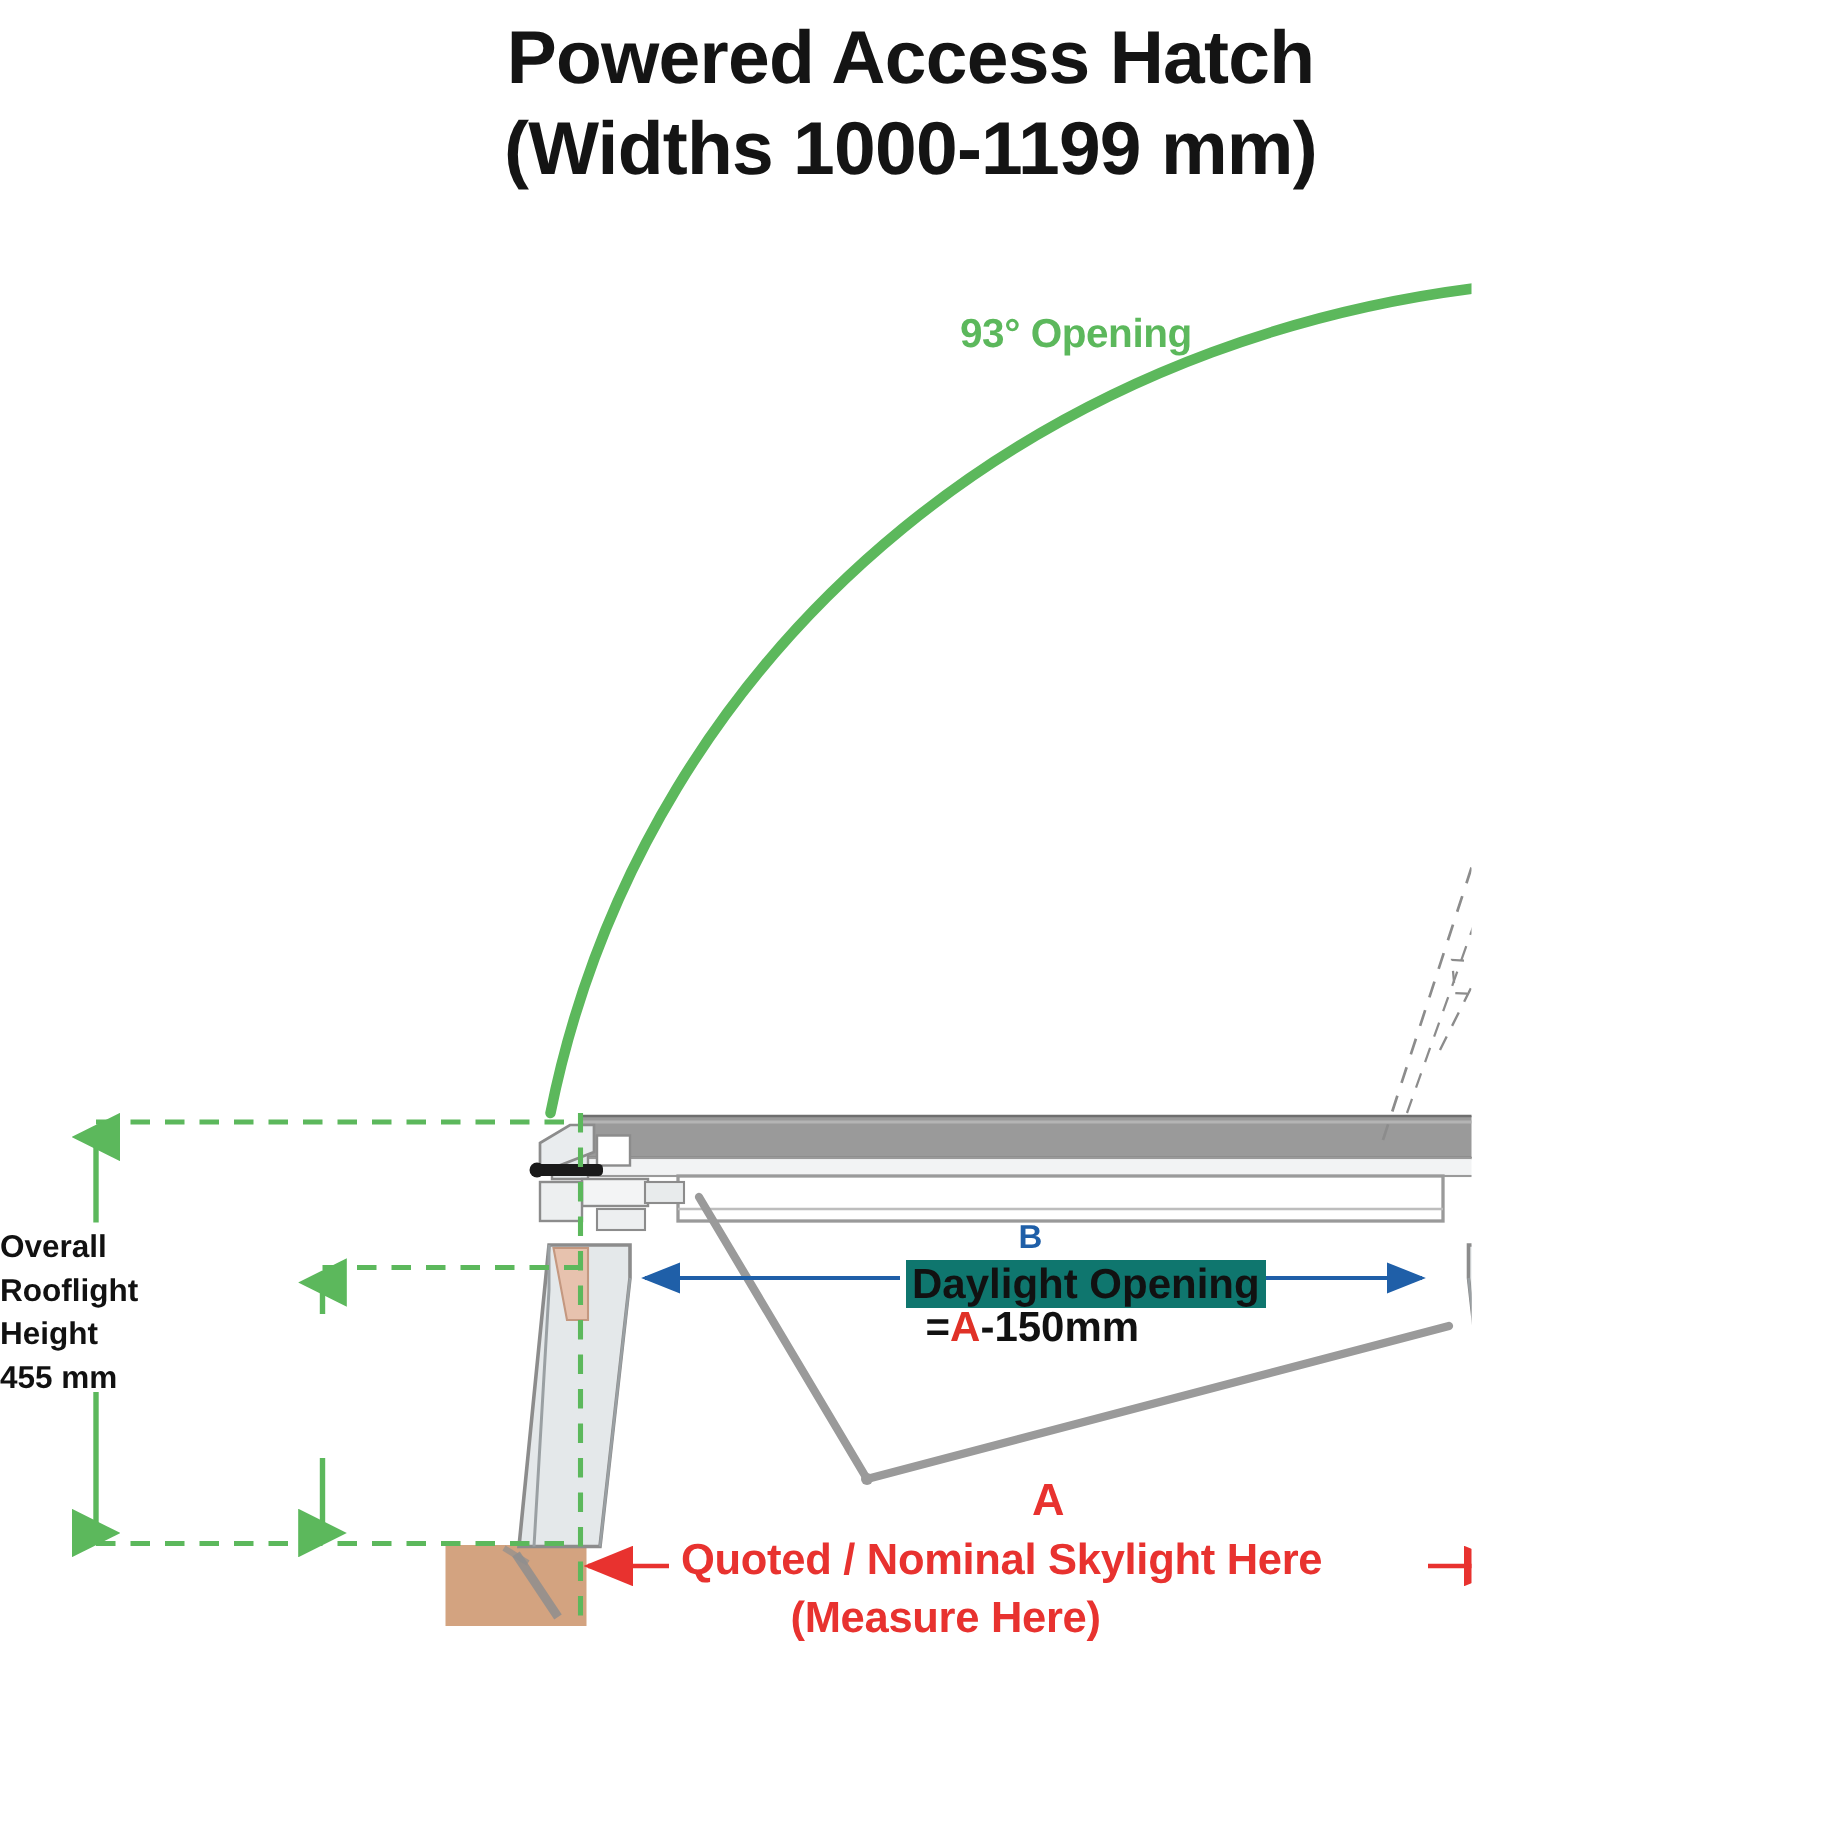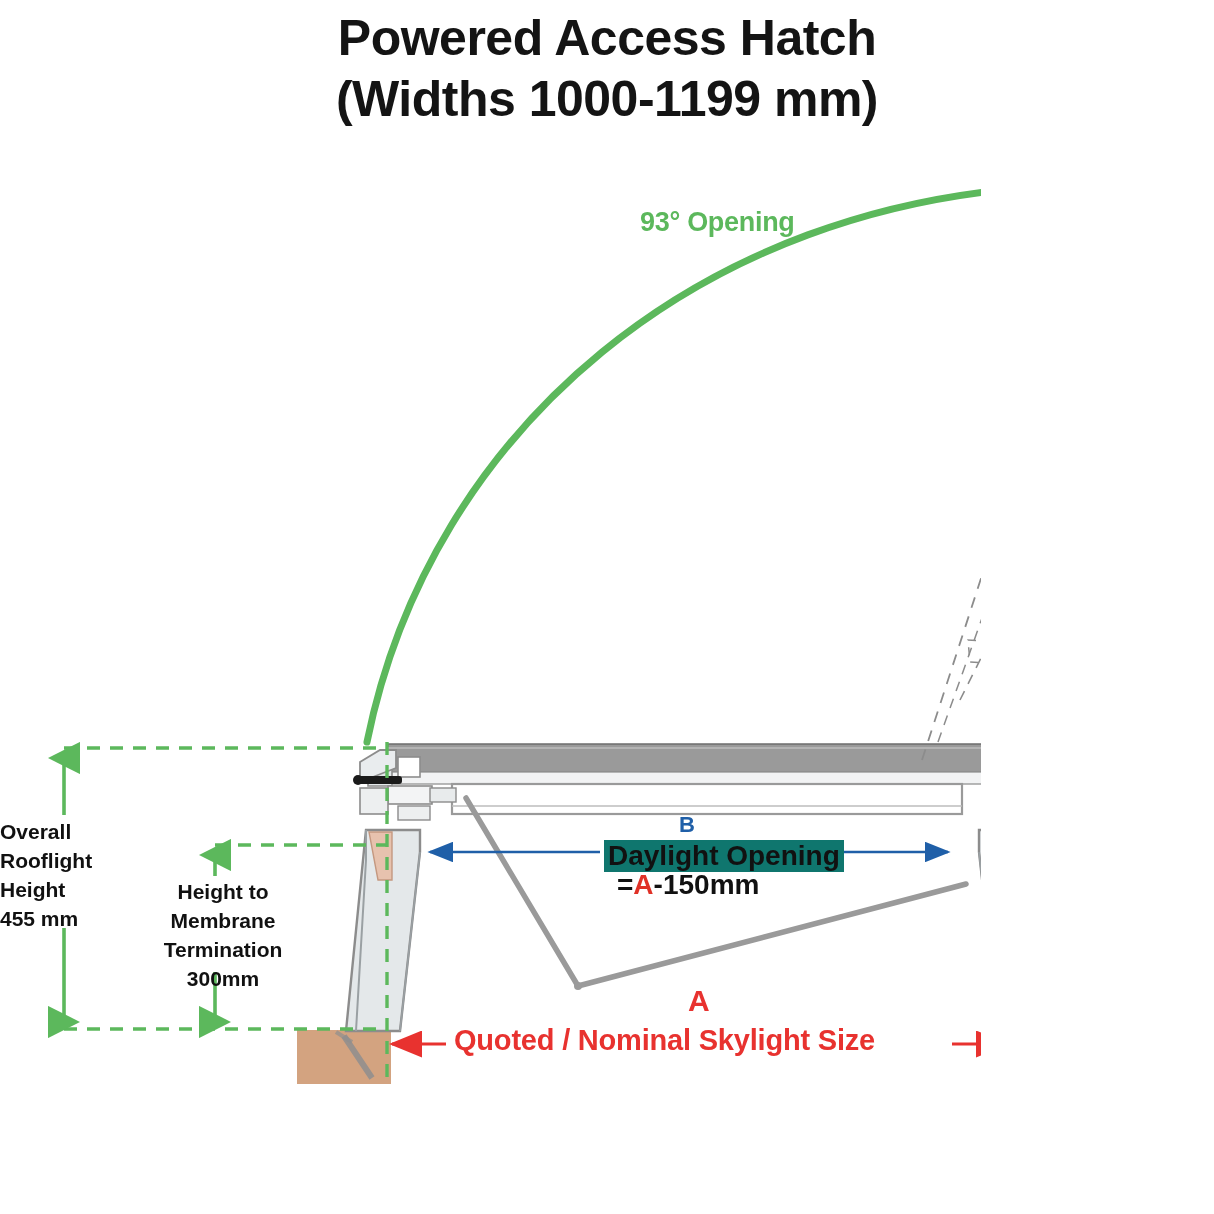--- a/index.html
+++ b/index.html
@@ -269,31 +269,28 @@
     </g>
   </svg>
 
   <div class="lbl" id="lbl-opening">93° Opening</div>
 
   <div class="lbl" id="lbl-overall">Overall
 Rooflight
 Height
 455 mm</div>
 
-  <div class="lbl" id="lbl-membrane">Height to
-Membrane
-Termination
-300mm</div>
 
   <div class="lbl" id="lbl-b">B</div>
 
   <div class="lbl" id="lbl-daylight">Daylight Opening</div>
 
   <div class="lbl" id="lbl-daylight-eq"><span>=</span><span class="red">A</span><span>-150mm</span></div>
 
   <div class="lbl" id="lbl-a">A</div>
 
-  <div class="lbl" id="lbl-quoted">Quoted / Nominal Skylight Size</div>
-
+  <div class="lbl" id="lbl-quoted">Quoted / Nominal Skylight Here</div>
+
+  <div class="lbl" id="lbl-measure">(Measure Here)</div>
 
   <div class="lbl" id="lbl-85">85mm</div>
 
 </div>
 
 </body></html>

